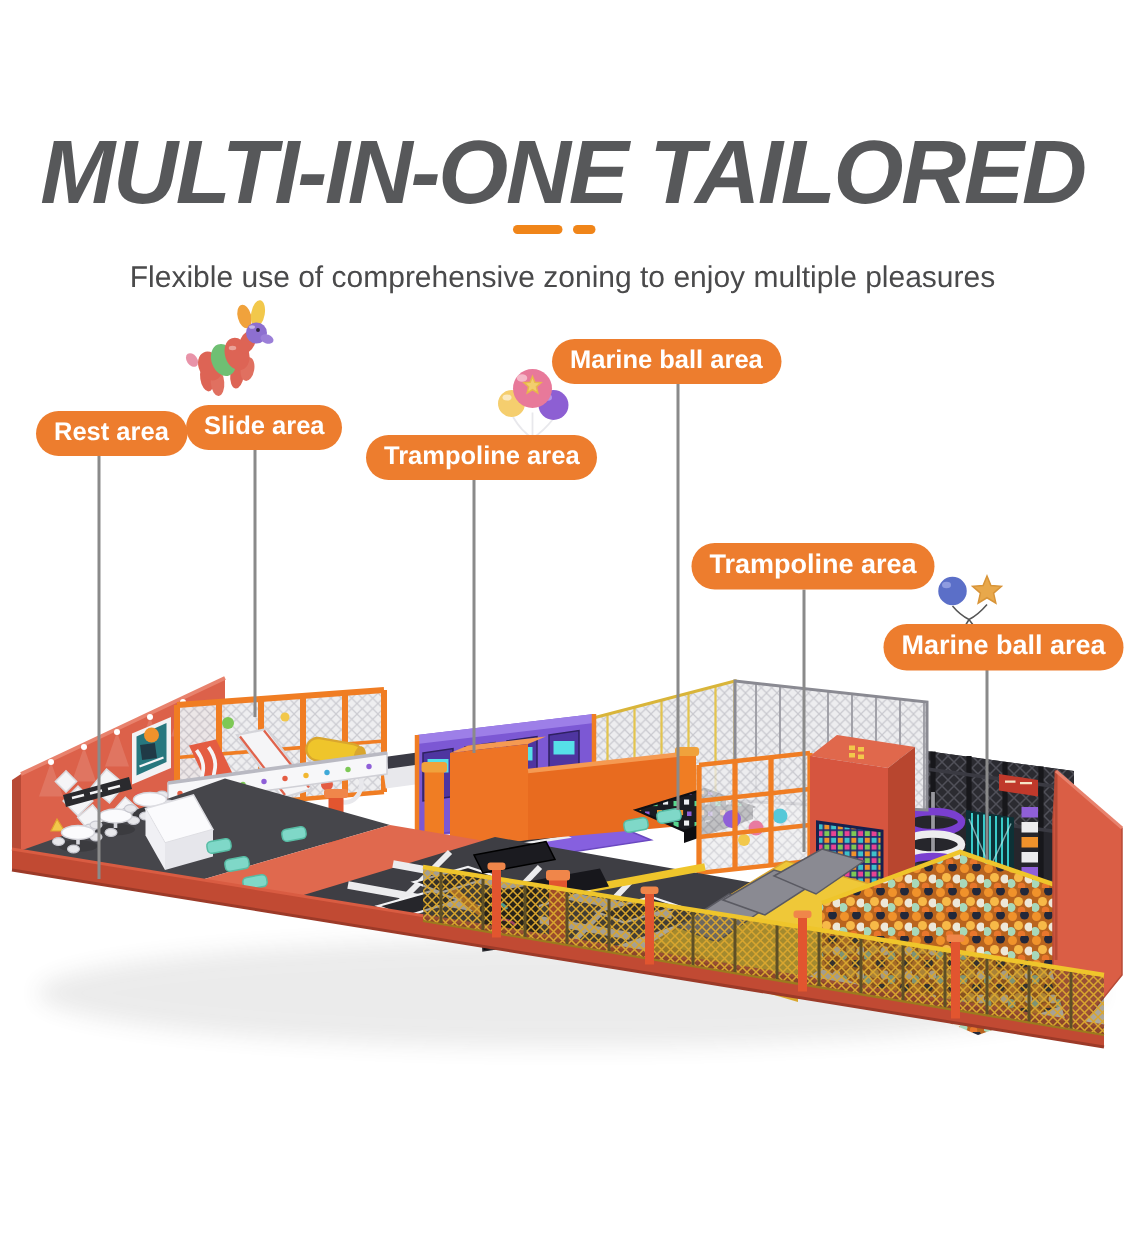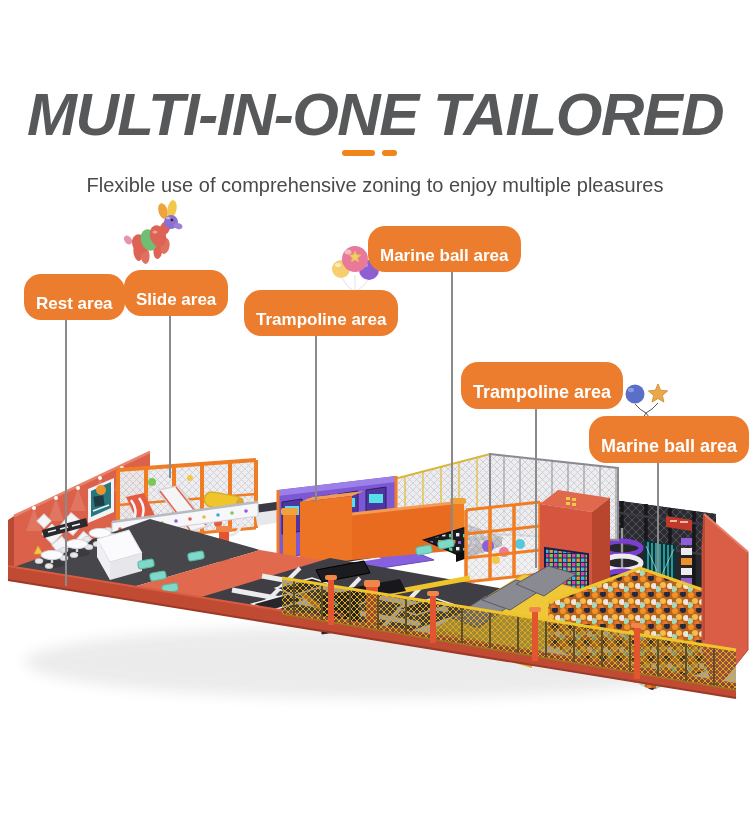--- a/index.html
+++ b/index.html
@@ -10,21 +10,21 @@
           font-size:60px;font-weight:bold;font-style:italic;letter-spacing:-1.5px;
           color:#57585A;z-index:5;}
   .divider{position:absolute;top:150px;left:0;width:750px;display:flex;justify-content:center;
           gap:7px;z-index:5;transform:translateX(-6px);}
   .dash{height:6px;border-radius:3px;background:#F08519;}
   .dash.long{width:33px;}
   .dash.short{width:15px;}
   .subtitle{position:absolute;top:174px;left:0;width:750px;margin:0;text-align:center;
           font-size:20px;color:#4A4A4B;z-index:5;}
   .pill{position:absolute;z-index:4;background:#ED7D2E;color:#fff;font-weight:bold;
-          font-size:17px;line-height:1.15;padding:20px 12px 6px;border-radius:17px;
+          font-size:17px;line-height:1.15;padding:4px 12px 6px;border-radius:17px;
           white-space:nowrap;}
   .pill.lg{font-size:18px;}
   #pill-rest{left:24px;top:274px;}
   #pill-slide{left:124px;top:270px;}
   #pill-tl{left:244px;top:290px;}
   #pill-mt{left:368px;top:226px;}
   #pill-tr{left:461px;top:362px;}
   #pill-mr{left:589px;top:416px;}
   .leader{position:absolute;width:2px;background:#8A8A8A;z-index:2;}
   #line-rest{left:65px;top:300px;height:286px;}

